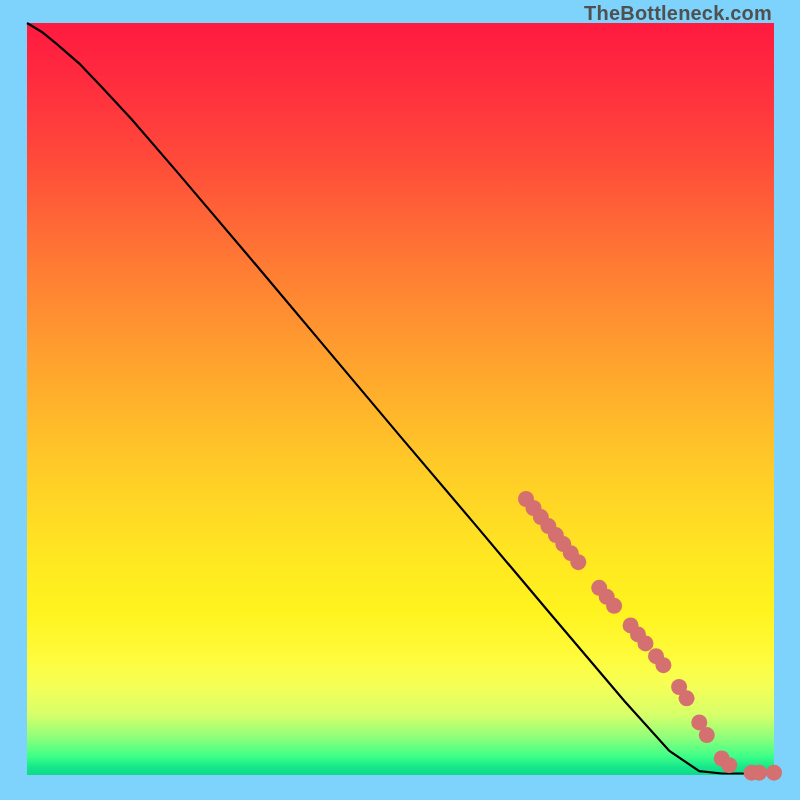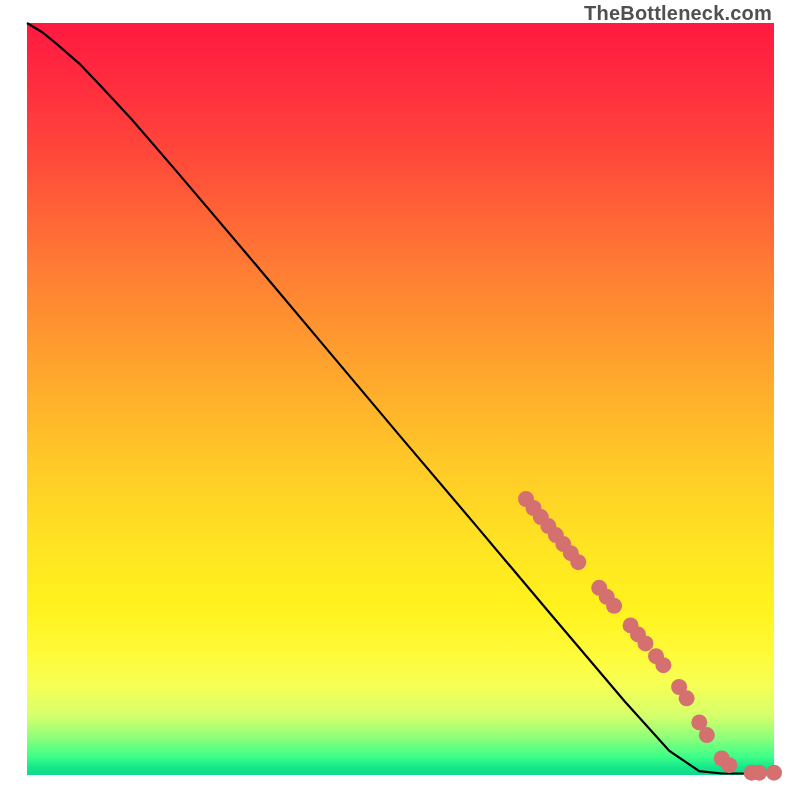--- a/index.html
+++ b/index.html
@@ -8,21 +8,21 @@
     width: 800px;
     height: 800px;
     background: #000;
     font-family: Arial, Helvetica, sans-serif;
     overflow: hidden;
   }
   .stage {
     position: relative;
     width: 800px;
     height: 800px;
-    background: #ffffff;
+    background: #7dd3fc;
   }
   .plot {
     position: absolute;
     left: 27px;
     top: 23px;
     width: 747px;
     height: 752px;
     
     background: linear-gradient(to bottom,
       #ff1a3f 0%,

